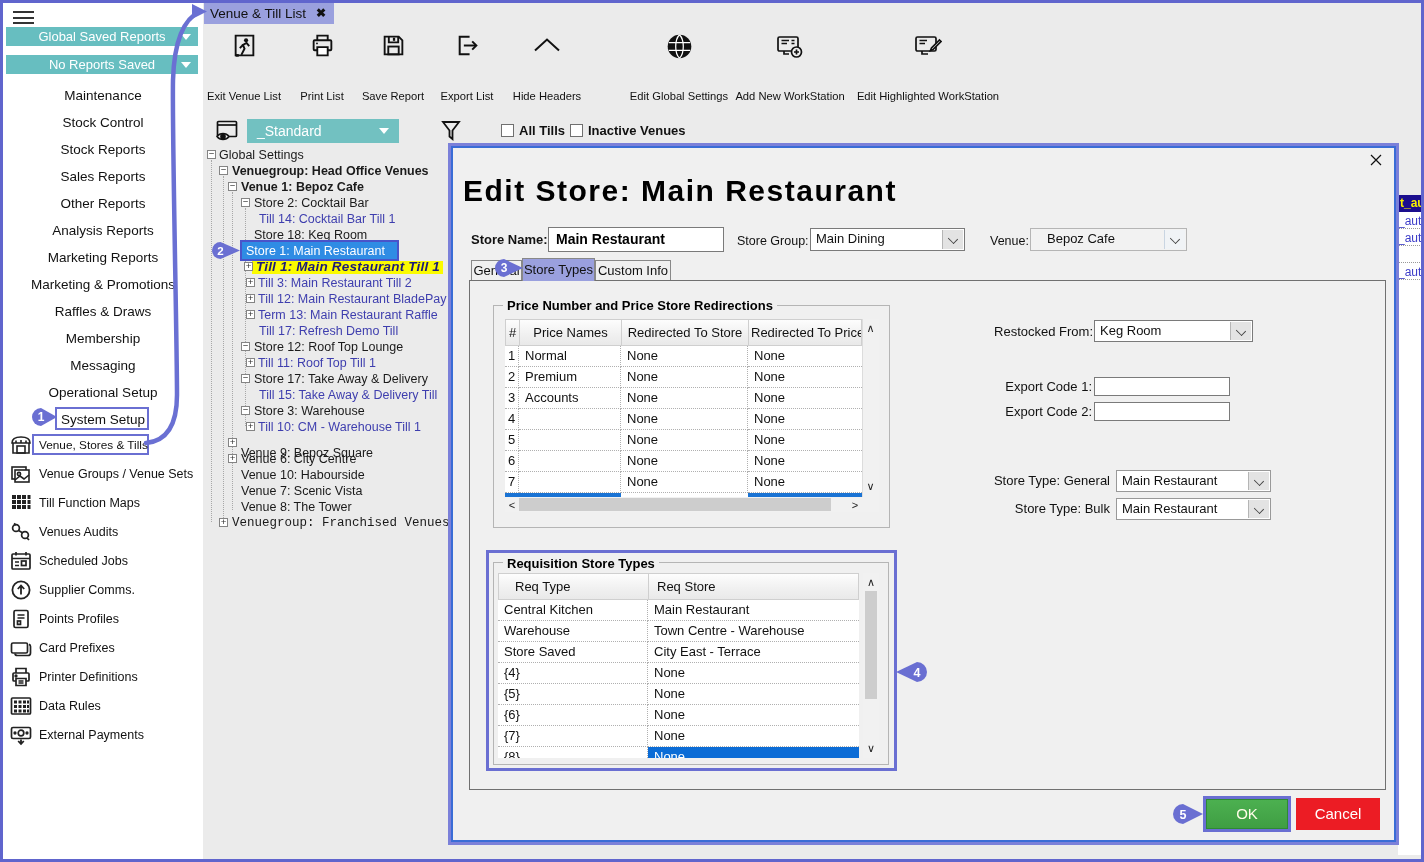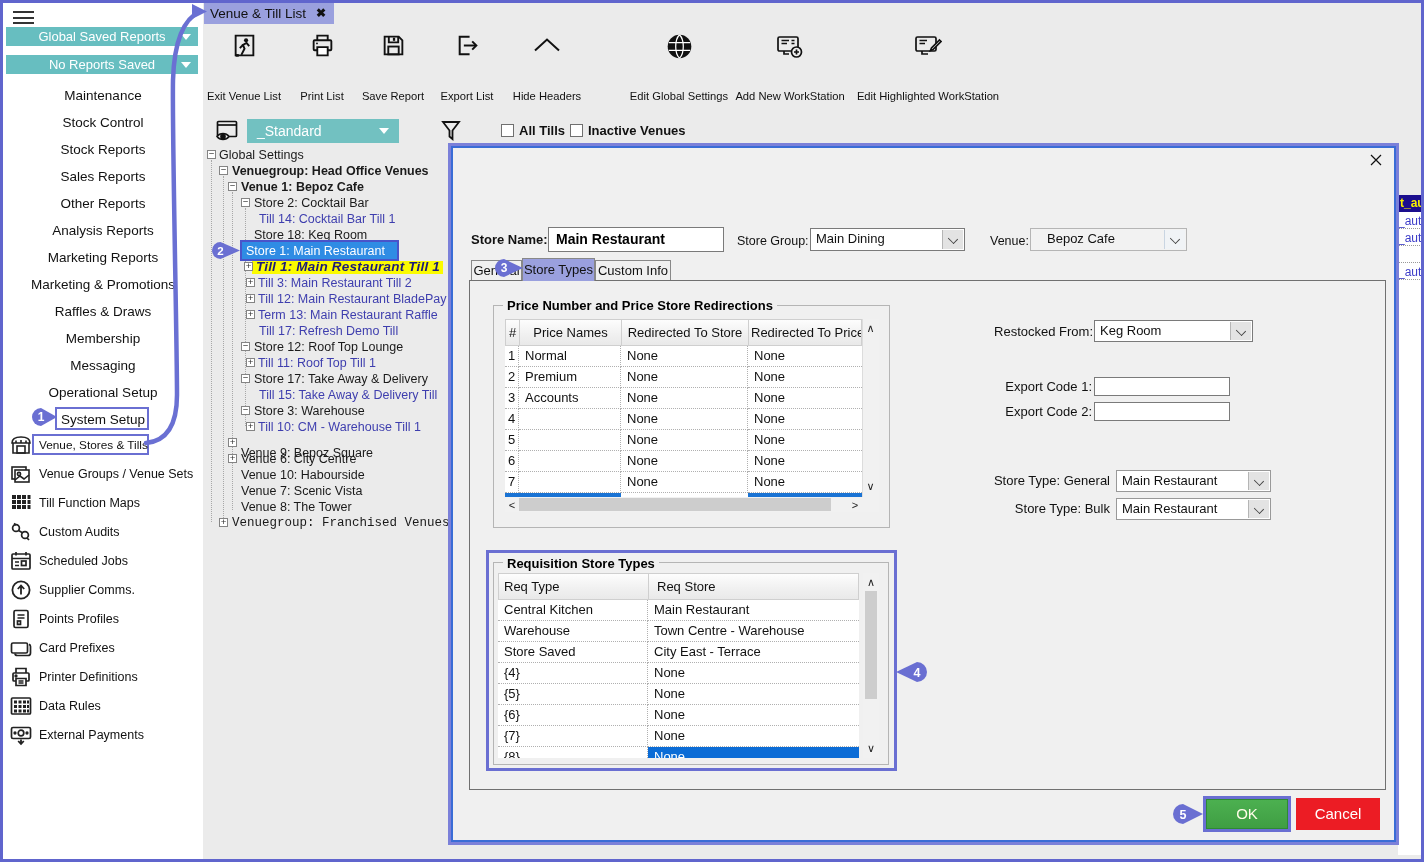--- a/index.html
+++ b/index.html
@@ -90,21 +90,21 @@
  <div class="mitem" style="top:327px;">Membership</div>
  <div class="mitem" style="top:354px;">Messaging</div>
  <div class="mitem" style="top:381px;">Operational Setup</div>
  <div class="mitem" style="top:408px;">System Setup</div>
  <div class="pbox" style="left:52px;top:404px;width:94px;height:23px;"></div>
  <div class="pbox" style="left:29px;top:431px;width:117px;height:21px;"></div>
 
  <div class="slabel" style="top:433px;font-size:11.8px;">Venue, Stores &amp; Tills</div>
  <div class="slabel" style="top:462px;">Venue Groups / Venue Sets</div>
  <div class="slabel" style="top:491px;">Till Function Maps</div>
- <div class="slabel" style="top:520px;">Custom Audits</div>
+ <div class="slabel" style="top:520px;">Venues Audits</div>
  <div class="slabel" style="top:549px;">Scheduled Jobs</div>
  <div class="slabel" style="top:578px;">Supplier Comms.</div>
  <div class="slabel" style="top:607px;">Points Profiles</div>
  <div class="slabel" style="top:636px;">Card Prefixes</div>
  <div class="slabel" style="top:665px;">Printer Definitions</div>
  <div class="slabel" style="top:694px;">Data Rules</div>
  <div class="slabel" style="top:723px;">External Payments</div>
  <svg class="sicon" style="top:430px;" viewBox="0 0 24 24" fill="none" stroke="#222" stroke-width="1.6">
       <path d="M4 10 L4 20 L20 20 L20 10"></path>
       <path d="M3 10 C3 6.5 5 4 12 4 C19 4 21 6.5 21 10 Z"></path>
@@ -312,20 +312,21 @@
 <div class="abs" style="left:1398px;top:213px;width:24px;height:16px;color:#3c3cc8;font-size:12px;line-height:16px;border-bottom:1px dotted #999;z-index:2;overflow:hidden;">_auto</div>
 <div class="abs" style="left:1398px;top:230px;width:24px;height:16px;color:#3c3cc8;font-size:12px;line-height:16px;border-bottom:1px dotted #999;z-index:2;overflow:hidden;">_auto</div>
 <div class="abs" style="left:1398px;top:247px;width:24px;height:16px;border-bottom:1px dotted #999;z-index:2;"></div>
 <div class="abs" style="left:1398px;top:264px;width:24px;height:16px;color:#3c3cc8;font-size:12px;line-height:16px;border-bottom:1px dotted #999;z-index:2;overflow:hidden;">_auto</div>
 
 <div class="dlg">
     <div class="dlgi">
  <svg class="abs" style="right:12px;top:6px;" width="12" height="12" viewBox="0 0 12 12" stroke="#111" stroke-width="1.2">
         <path d="M1 1 L11 11 M11 1 L1 11"></path>
       </svg>
+ <div class="h1">Edit Store: Main Restaurant</div>
  <div class="lbl lblb" style="left:18px;top:84px;">Store Name:</div>
  <div class="tbox" style="left:95px;top:79px;width:176px;height:25px;font-size:14px;font-weight:bold;line-height:23px;padding-left:7px;">Main Restaurant</div>
  <div class="lbl" style="left:284px;top:85px;font-size:12.5px;">Store Group:</div>
  <div class="combo" style="left:357px;top:80px;width:155px;height:23px;">Main Dining<span class="btn"></span></div>
  <div class="lbl" style="left:537px;top:85px;font-size:12.5px;">Venue:</div>
  <div class="combo" style="left:577px;top:80px;width:157px;height:23px;background:#f2f2f2;border-color:#b5b5b5;padding-left:16px;">Bepoz Cafe<span class="btn" style="background:#f0f3f6;border-left-color:#c9d5e2;"></span></div>
 
  <div class="tab" style="left:18px;top:112px;width:51px;height:21px;line-height:20px;">General</div>
  <div class="tab" style="left:142px;top:112px;width:76px;height:21px;line-height:20px;">Custom Info</div>
  <div class="tab" style="left:69px;top:110px;width:73px;height:23px;line-height:22px;background:#9aa0de;border-bottom:0;z-index:3;">Store Types</div>
@@ -393,21 +394,21 @@
  <div class="lbl" style="left:537px;top:325px;width:120px;text-align:right;">Store Type: General</div>
  <div class="combo" style="left:663px;top:322px;width:155px;height:22px;border-color:#999;">Main Restaurant<span class="btn"></span></div>
  <div class="lbl" style="left:537px;top:353px;width:120px;text-align:right;">Store Type: Bulk</div>
  <div class="combo" style="left:663px;top:350px;width:155px;height:22px;border-color:#999;">Main Restaurant<span class="btn"></span></div>
 
  <div class="pbox" style="left:33px;top:402px;width:411px;height:221px;border-width:3px;z-index:5;"></div>
  <div class="gbox" style="left:40px;top:414px;width:396px;height:203px;">
         <span class="gt" style="top:-7px;">Requisition Store Types</span>
       </div>
  <div class="abs" style="left:45px;top:425px;width:361px;height:185px;background:#fff;overflow:hidden;"></div>
- <div class="gh" style="left:45px;top:425px;width:180px;height:27px;line-height:26px;text-align:left;padding-left:5px;">Req Type</div>
+ <div class="gh" style="left:45px;top:425px;width:180px;height:27px;line-height:26px;text-align:left;padding-left:16px;">Req Type</div>
  <div class="gh" style="left:195px;top:425px;width:211px;height:27px;line-height:26px;text-align:left;padding-left:8px;">Req Store</div>
  <div class="gc dotb dotr" style="left:45px;top:452px;width:150px;height:21px;">Central Kitchen</div>
       <div class="gc dotb" style="left:195px;top:452px;width:211px;height:21px;">Main Restaurant</div>
  <div class="gc dotb dotr" style="left:45px;top:473px;width:150px;height:21px;">Warehouse</div>
       <div class="gc dotb" style="left:195px;top:473px;width:211px;height:21px;">Town Centre - Warehouse</div>
  <div class="gc dotb dotr" style="left:45px;top:494px;width:150px;height:21px;">Store Saved</div>
       <div class="gc dotb" style="left:195px;top:494px;width:211px;height:21px;">City East - Terrace</div>
  <div class="gc dotb dotr" style="left:45px;top:515px;width:150px;height:21px;">{4}</div>
       <div class="gc dotb" style="left:195px;top:515px;width:211px;height:21px;">None</div>
  <div class="gc dotb dotr" style="left:45px;top:536px;width:150px;height:21px;">{5}</div>

